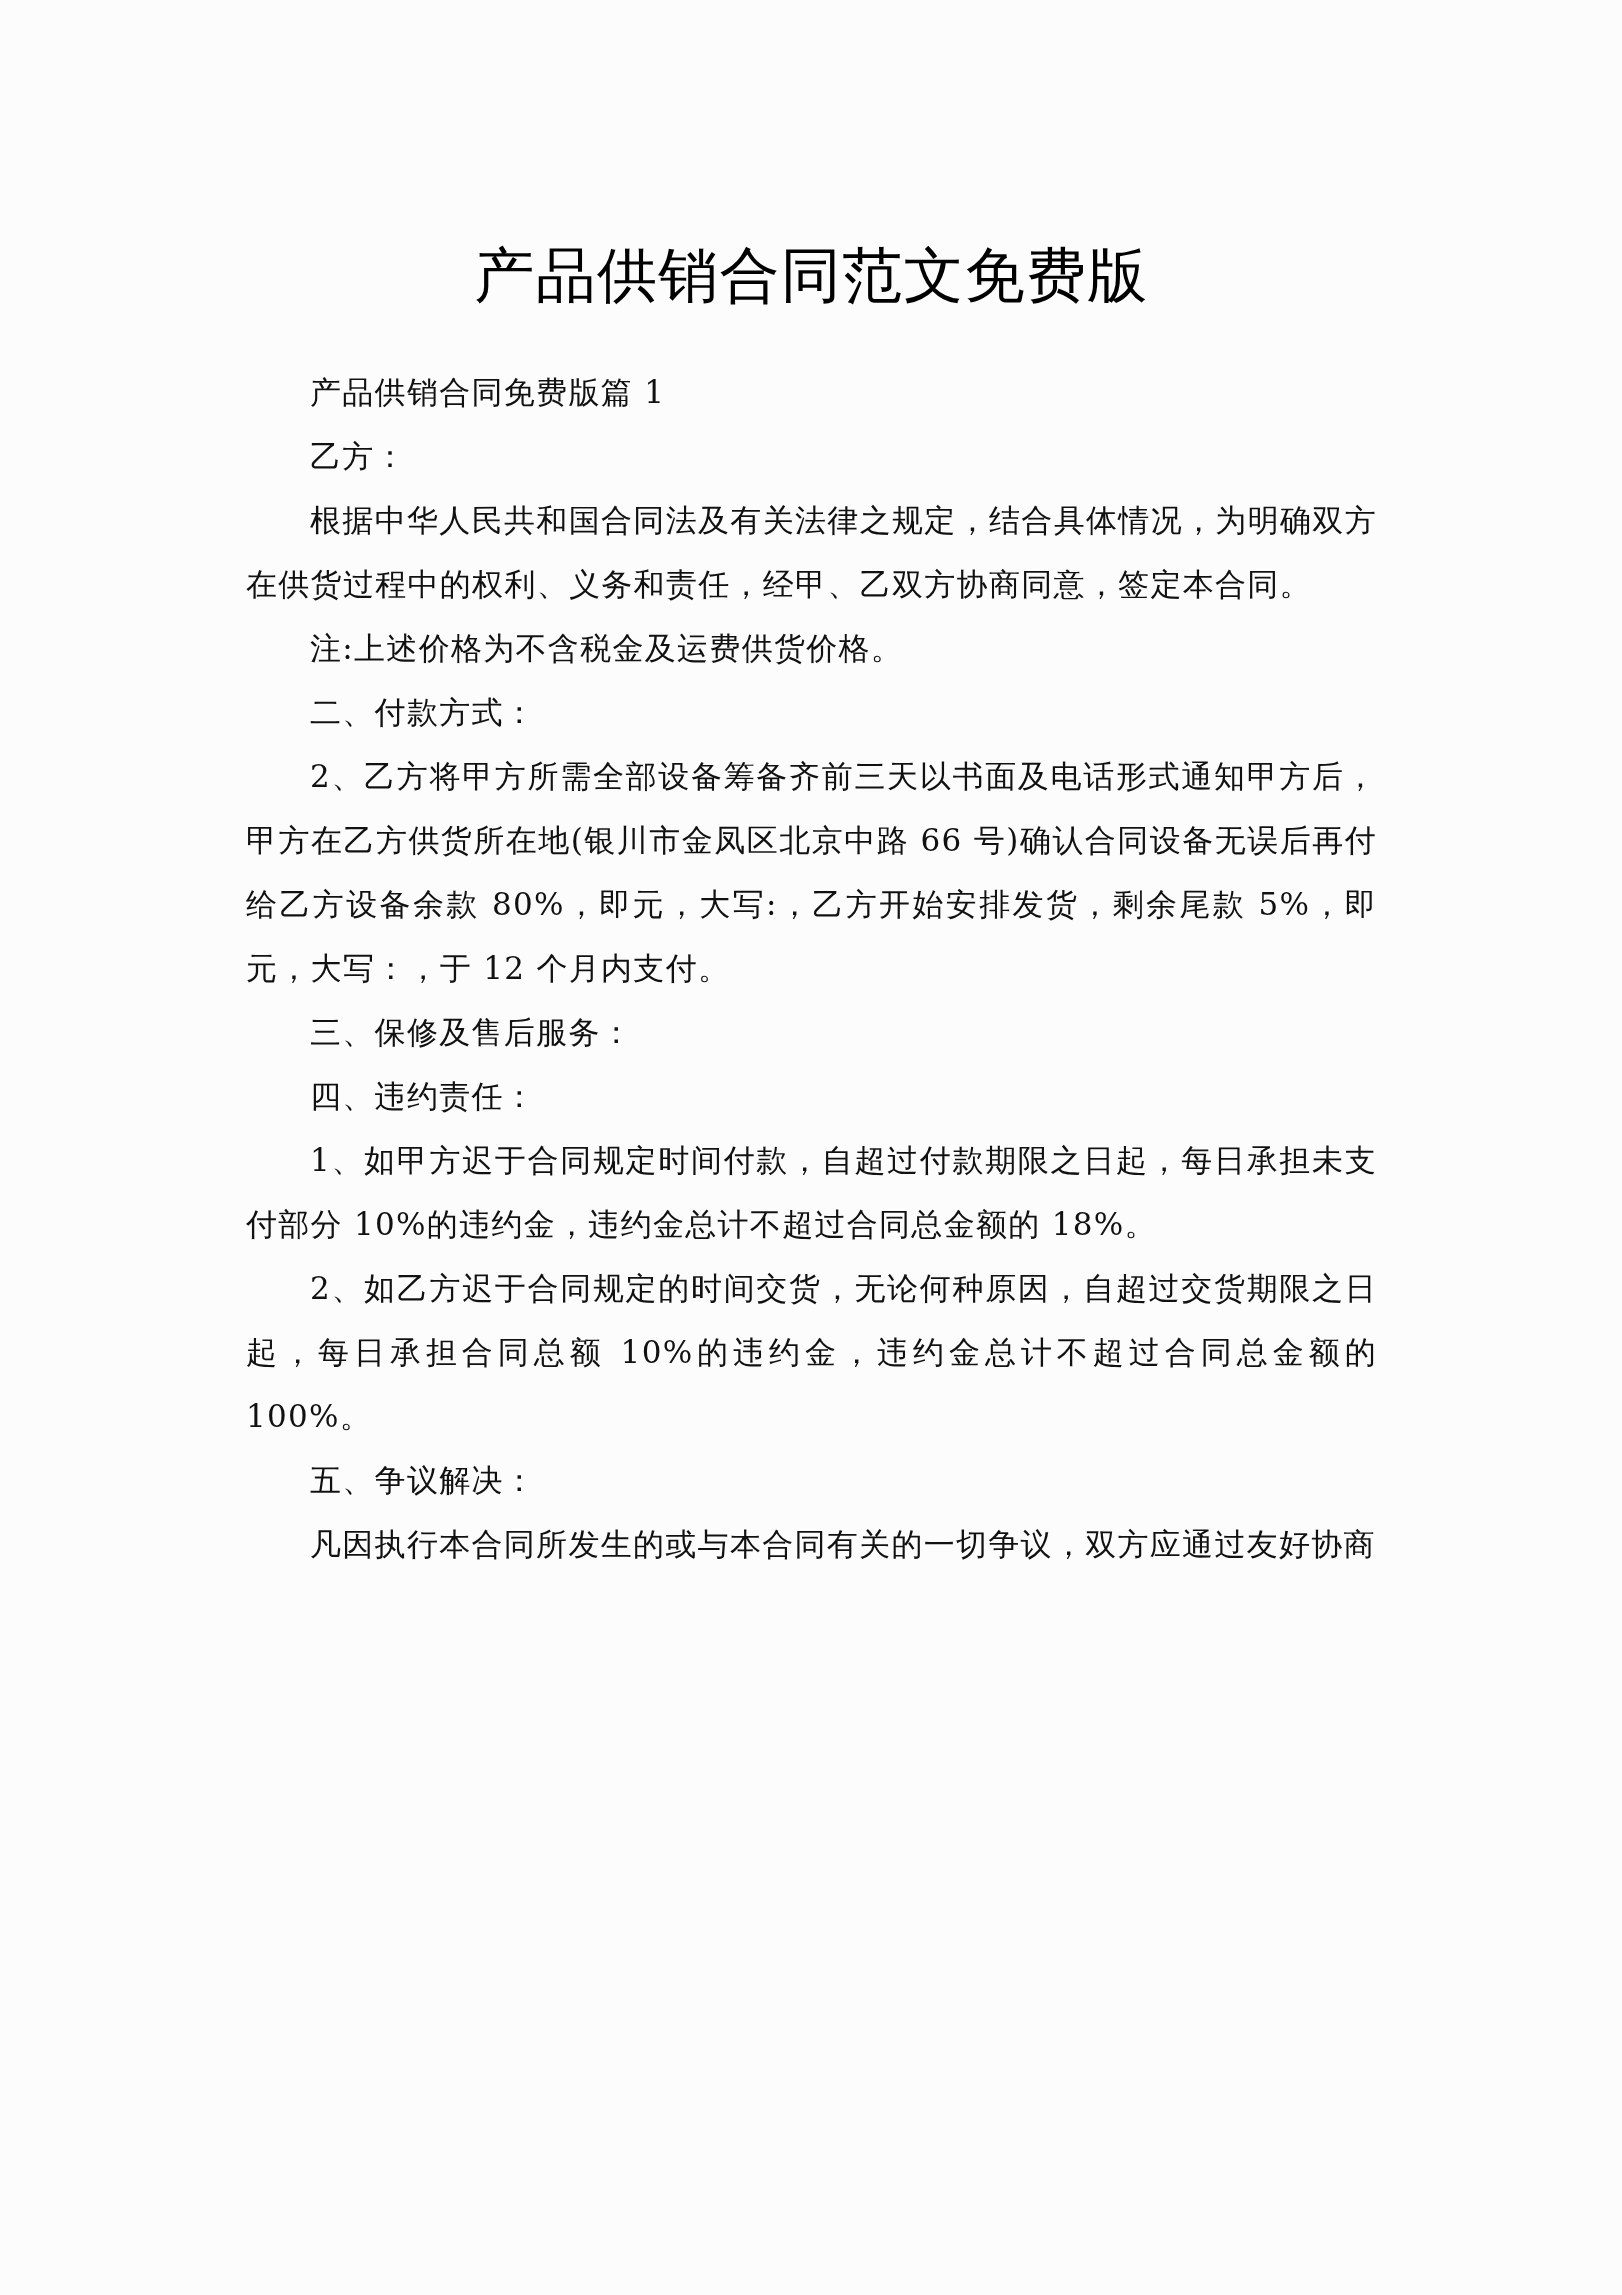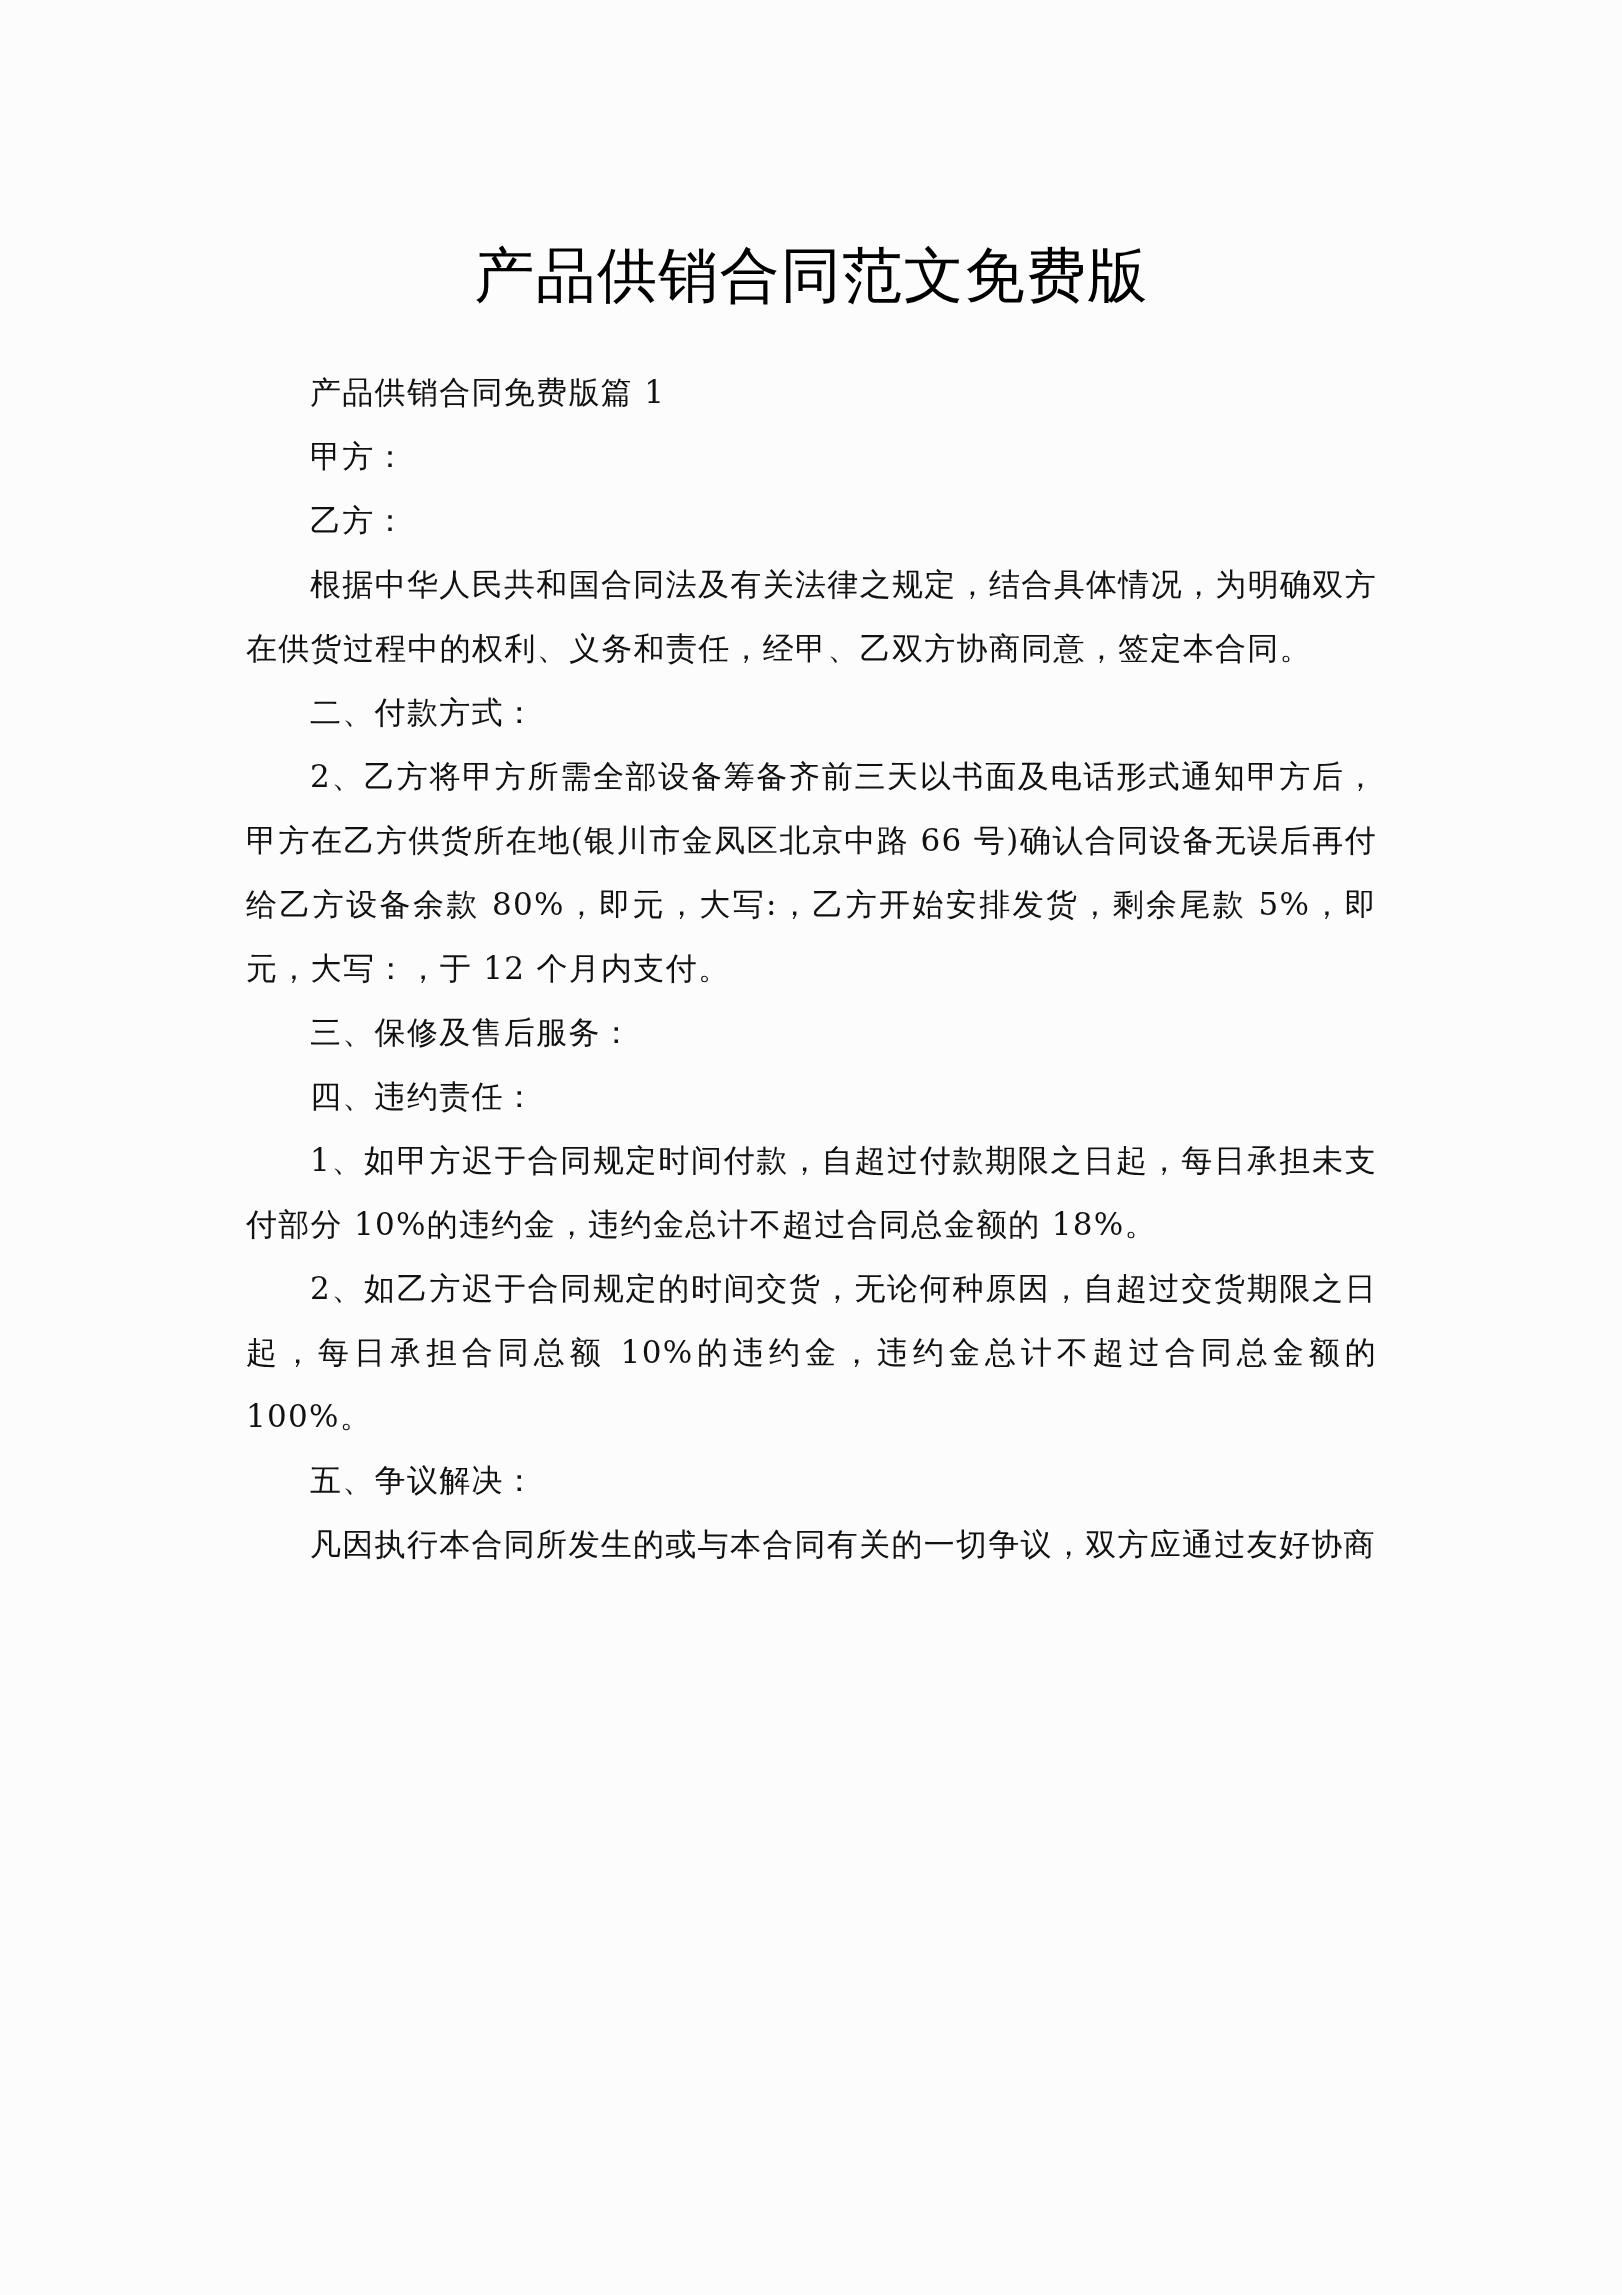--- a/index.html
+++ b/index.html
@@ -53,23 +53,23 @@
   }
 </style>
 </head>
 <body>
 
 <div class="page">
   <h1 class="title">产品供销合同范文免费版</h1>
 
   <div class="body">
     <p class="p">产品供销合同免费版篇 1</p>
-    <p class="p">甲方：</p>
     <p class="p">乙方：</p>
     <p class="p">根据中华人民共和国合同法及有关法律之规定，结合具体情况，为明确双方在供货过程中的权利、义务和责任，经甲、乙双方协商同意，签定本合同。</p>
+    <p class="p">注:上述价格为不含税金及运费供货价格。</p>
     <p class="p">二、付款方式：</p>
     <p class="p">2、乙方将甲方所需全部设备筹备齐前三天以书面及电话形式通知甲方后，甲方在乙方供货所在地(银川市金凤区北京中路 66 号)确认合同设备无误后再付给乙方设备余款 80%，即元，大写:，乙方开始安排发货，剩余尾款 5%，即元，大写：，于 12 个月内支付。</p>
     <p class="p">三、保修及售后服务：</p>
     <p class="p">四、违约责任：</p>
     <p class="p">1、如甲方迟于合同规定时间付款，自超过付款期限之日起，每日承担未支付部分 10%的违约金，违约金总计不超过合同总金额的 18%。</p>
     <p class="p">2、如乙方迟于合同规定的时间交货，无论何种原因，自超过交货期限之日起，每日承担合同总额 10%的违约金，违约金总计不超过合同总金额的 100%。</p>
     <p class="p">五、争议解决：</p>
     <p class="p">凡因执行本合同所发生的或与本合同有关的一切争议，双方应通过友好协商</p>
   </div>
 </div>

